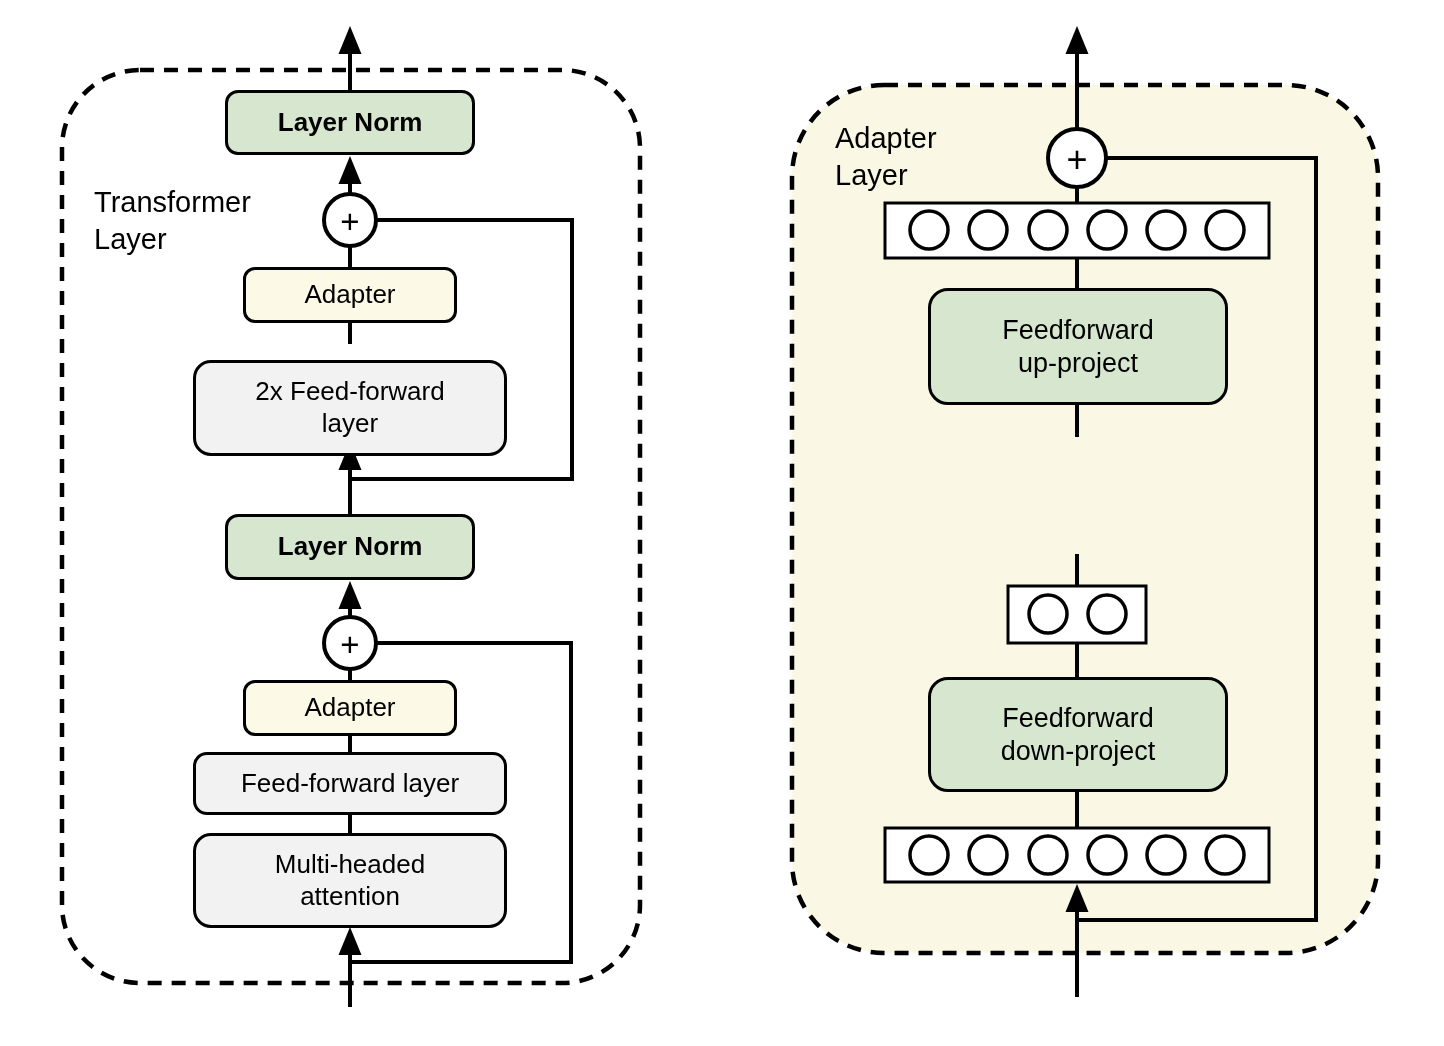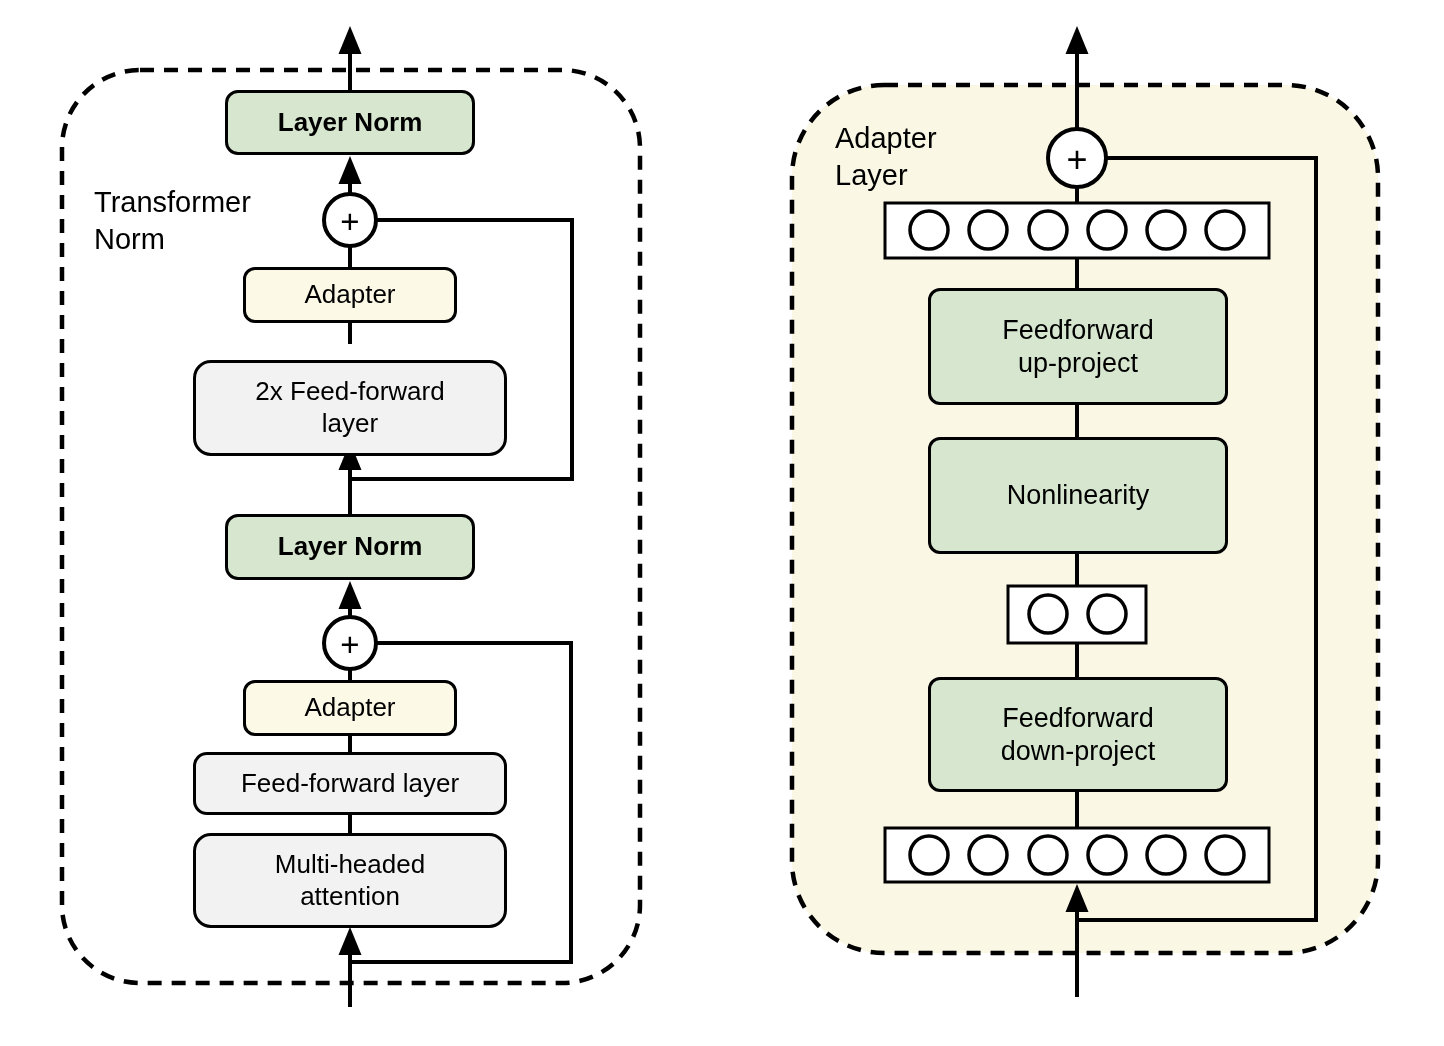--- a/index.html
+++ b/index.html
@@ -7,21 +7,21 @@
     position:relative;width:1444px;height:1046px;background:#ffffff;
     font-family:"Liberation Sans",sans-serif;color:#000;overflow:hidden;
   }
   .stage svg{position:absolute;left:0;top:0;}
   .box{
     position:absolute;box-sizing:border-box;border:3px solid #000;
     display:flex;align-items:center;justify-content:center;text-align:center;
     white-space:pre-line;font-size:26px;line-height:1.22;color:#000;
   }
   .green{background:var(--green,#d7e7cf);border-radius:13px;font-weight:bold;}
-  .green-lg{background:var(--green,#d7e7cf);border-radius:12px;font-size:27px;}
+  .green-lg{background:var(--green,#d7e7cf);border-radius:20px;font-size:27px;}
   .gray{background:var(--gray,#f2f2f2);border-radius:18px;}
   .cream{background:var(--cream_box,#fcf9e6);border-radius:12px;}
   .panel-label{
     position:absolute;font-size:29px;line-height:37px;white-space:pre-line;color:#000;
   }
   
   .ln{stroke:var(--line,#000);stroke-width:4;fill:none;}
   .dash{stroke:var(--line,#000);stroke-width:4.5;fill:none;stroke-dasharray:14 10;}
   .dashfill{stroke:var(--line,#000);stroke-width:4.5;fill:var(--panel_bg,#faf7e4);stroke-dasharray:14 10;}
   .head{fill:var(--line,#000);stroke:none;}
@@ -116,21 +116,21 @@
         <circle class="node" cx="988" cy="855" r="19"></circle>
         <circle class="node" cx="1048" cy="855" r="19"></circle>
         <circle class="node" cx="1107" cy="855" r="19"></circle>
         <circle class="node" cx="1166" cy="855" r="19"></circle>
         <circle class="node" cx="1225" cy="855" r="19"></circle>
       </g>
     </g>
   </svg>
 
   <div class="panel-label" style="left:94px;top:184px;">Transformer
-Norm</div>
+Layer</div>
 
   <div class="box green" style="left:225px;top:90px;width:250px;height:65px;">Layer Norm</div>
 
   <div class="box cream" style="left:243px;top:267px;width:214px;height:56px;">Adapter</div>
 
   <div class="box gray" style="left:193px;top:344px;width:314px;height:96px;margin-top:16px;">2x Feed-forward
 layer</div>
 
   <div class="box green" style="left:225px;top:514px;width:250px;height:66px;">Layer Norm</div>
 
@@ -140,18 +140,17 @@
 
   <div class="box gray" style="left:193px;top:833px;width:314px;height:95px;">Multi-headed
 attention</div>
 
   <div class="panel-label" style="left:835px;top:120px;">Adapter
 Layer</div>
 
   <div class="box green-lg" style="left:928px;top:288px;width:300px;height:117px;">Feedforward
 up-project</div>
 
-  <div class="box green-lg" style="left:928px;top:437px;width:300px;height:117px;">Nonlinearity</div>
 
   <div class="box green-lg" style="left:928px;top:677px;width:300px;height:115px;">Feedforward
 down-project</div>
 
 </div>
 
 </body></html>

